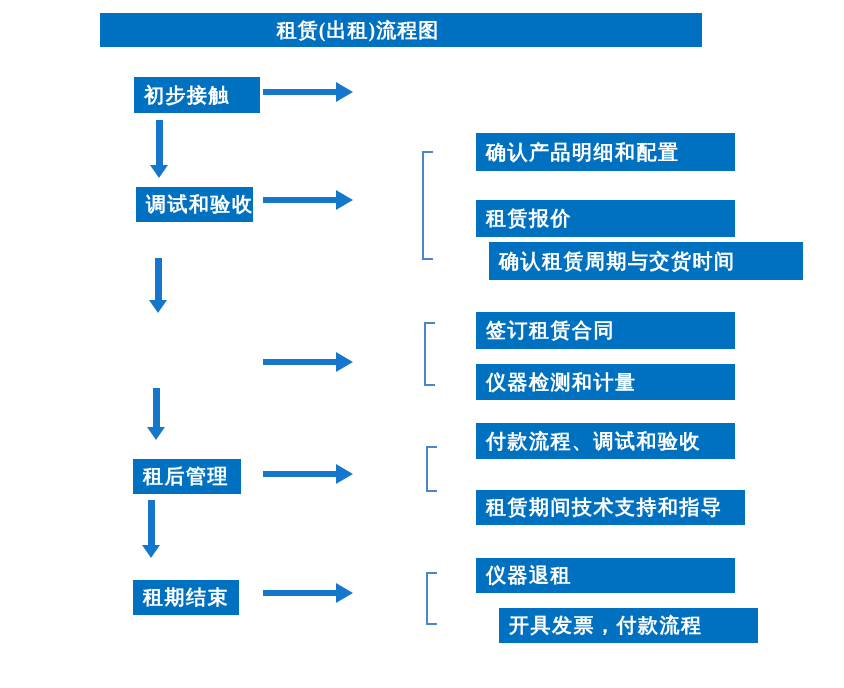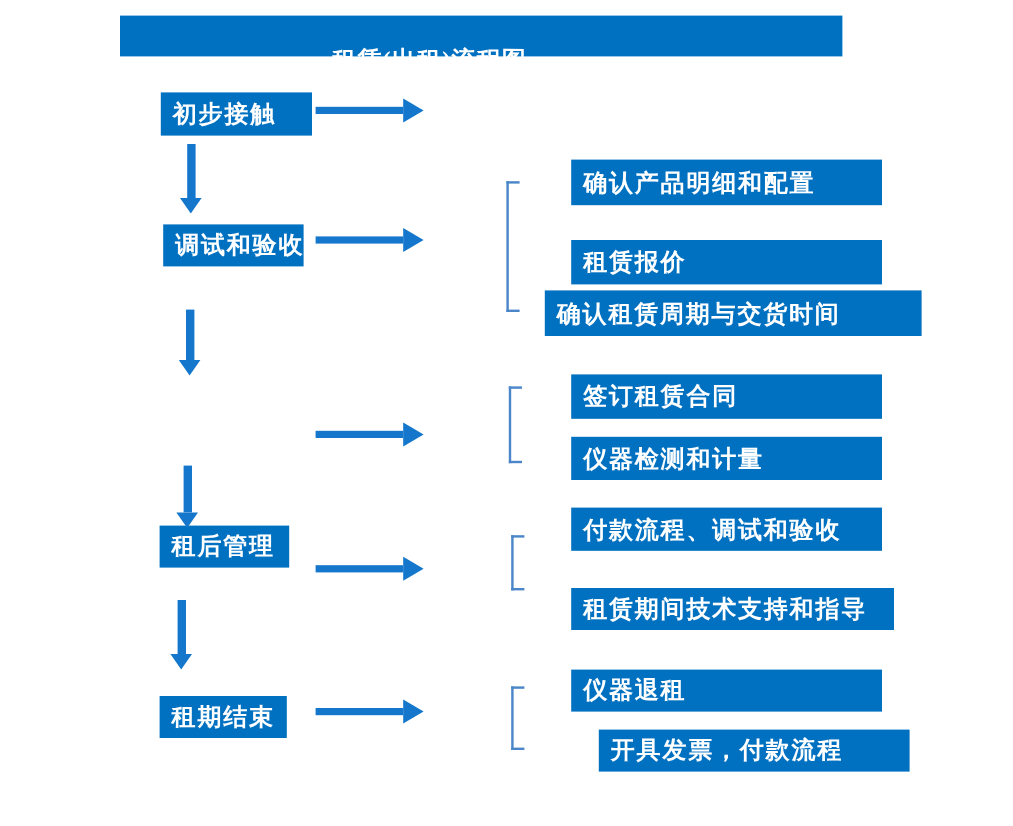--- a/index.html
+++ b/index.html
@@ -30,21 +30,20 @@
     width: 516px;
     height: 34px;
     display: flex;
     align-items: center;
     justify-content: center;
     color: #ffffff;
     font-size: 20px;
     font-weight: bold;
     letter-spacing: 1px;
     white-space: nowrap;
-    margin-top: 20px;
   }
   .box {
     position: absolute;
     background: var(--box-blue, #0070C0);
     color: #ffffff;
     font-size: 20px;
     font-weight: bold;
     letter-spacing: 1.5px;
     display: flex;
     align-items: center;
@@ -104,21 +103,21 @@
 <body>
 
 <div id="canvas">
 
   <div class="title-bar">
     <span class="title-text">租赁(出租)流程图</span>
   </div>
 
   <div class="box" style="left:101px;top:77px;width:126px;height:36px">初步接触</div>
   <div class="box" style="left:103px;top:187px;width:117px;height:35px">调试和验收</div>
-  <div class="box" style="left:100px;top:438px;width:108px;height:35px">租后管理</div>
+  <div class="box" style="left:100px;top:459px;width:108px;height:35px">租后管理</div>
   <div class="box" style="left:100px;top:580px;width:106px;height:35px">租期结束</div>
 
   <div class="v-arrow" style="left:150px;top:120px;height:58px">
       <div class="shaft"></div>
       <div class="head"></div>
     </div>
   <div class="v-arrow" style="left:149px;top:258px;height:55px">
       <div class="shaft"></div>
       <div class="head"></div>
     </div>
@@ -153,21 +152,21 @@
     </div>
 
   <div class="bracket" style="left:422px;top:151px;height:109px"></div>
   <div class="bracket" style="left:424px;top:322px;height:64px"></div>
   <div class="bracket" style="left:426px;top:446px;height:46px"></div>
   <div class="bracket" style="left:426px;top:572px;height:53px"></div>
 
 
   <div class="box" style="left:443px;top:133px;width:259px;height:38px">确认产品明细和配置</div>
   <div class="box" style="left:443px;top:200px;width:259px;height:37px">租赁报价</div>
-  <div class="box" style="left:421px;top:242px;width:314px;height:38px">确认租赁周期与交货时间</div>
+  <div class="box" style="left:456px;top:242px;width:314px;height:38px">确认租赁周期与交货时间</div>
 
   <div class="box" style="left:443px;top:312px;width:259px;height:37px">签订租赁合同</div>
   <div class="box" style="left:443px;top:364px;width:259px;height:36px">仪器检测和计量</div>
 
   <div class="box" style="left:443px;top:423px;width:259px;height:36px">付款流程、调试和验收</div>
   <div class="box" style="left:443px;top:490px;width:269px;height:35px">租赁期间技术支持和指导</div>
 
   <div class="box" style="left:443px;top:558px;width:259px;height:35px">仪器退租</div>
   <div class="box" style="left:466px;top:608px;width:259px;height:35px">开具发票，付款流程</div>
 

